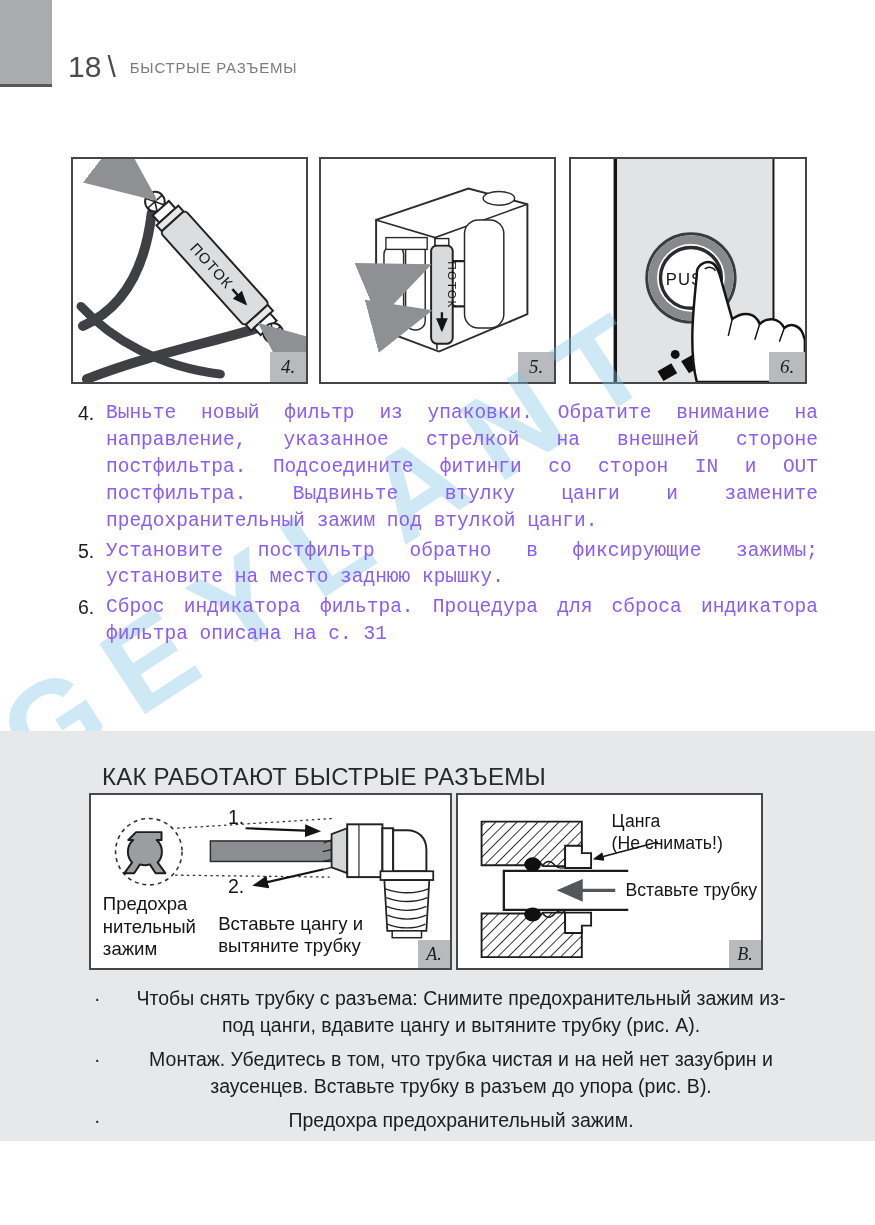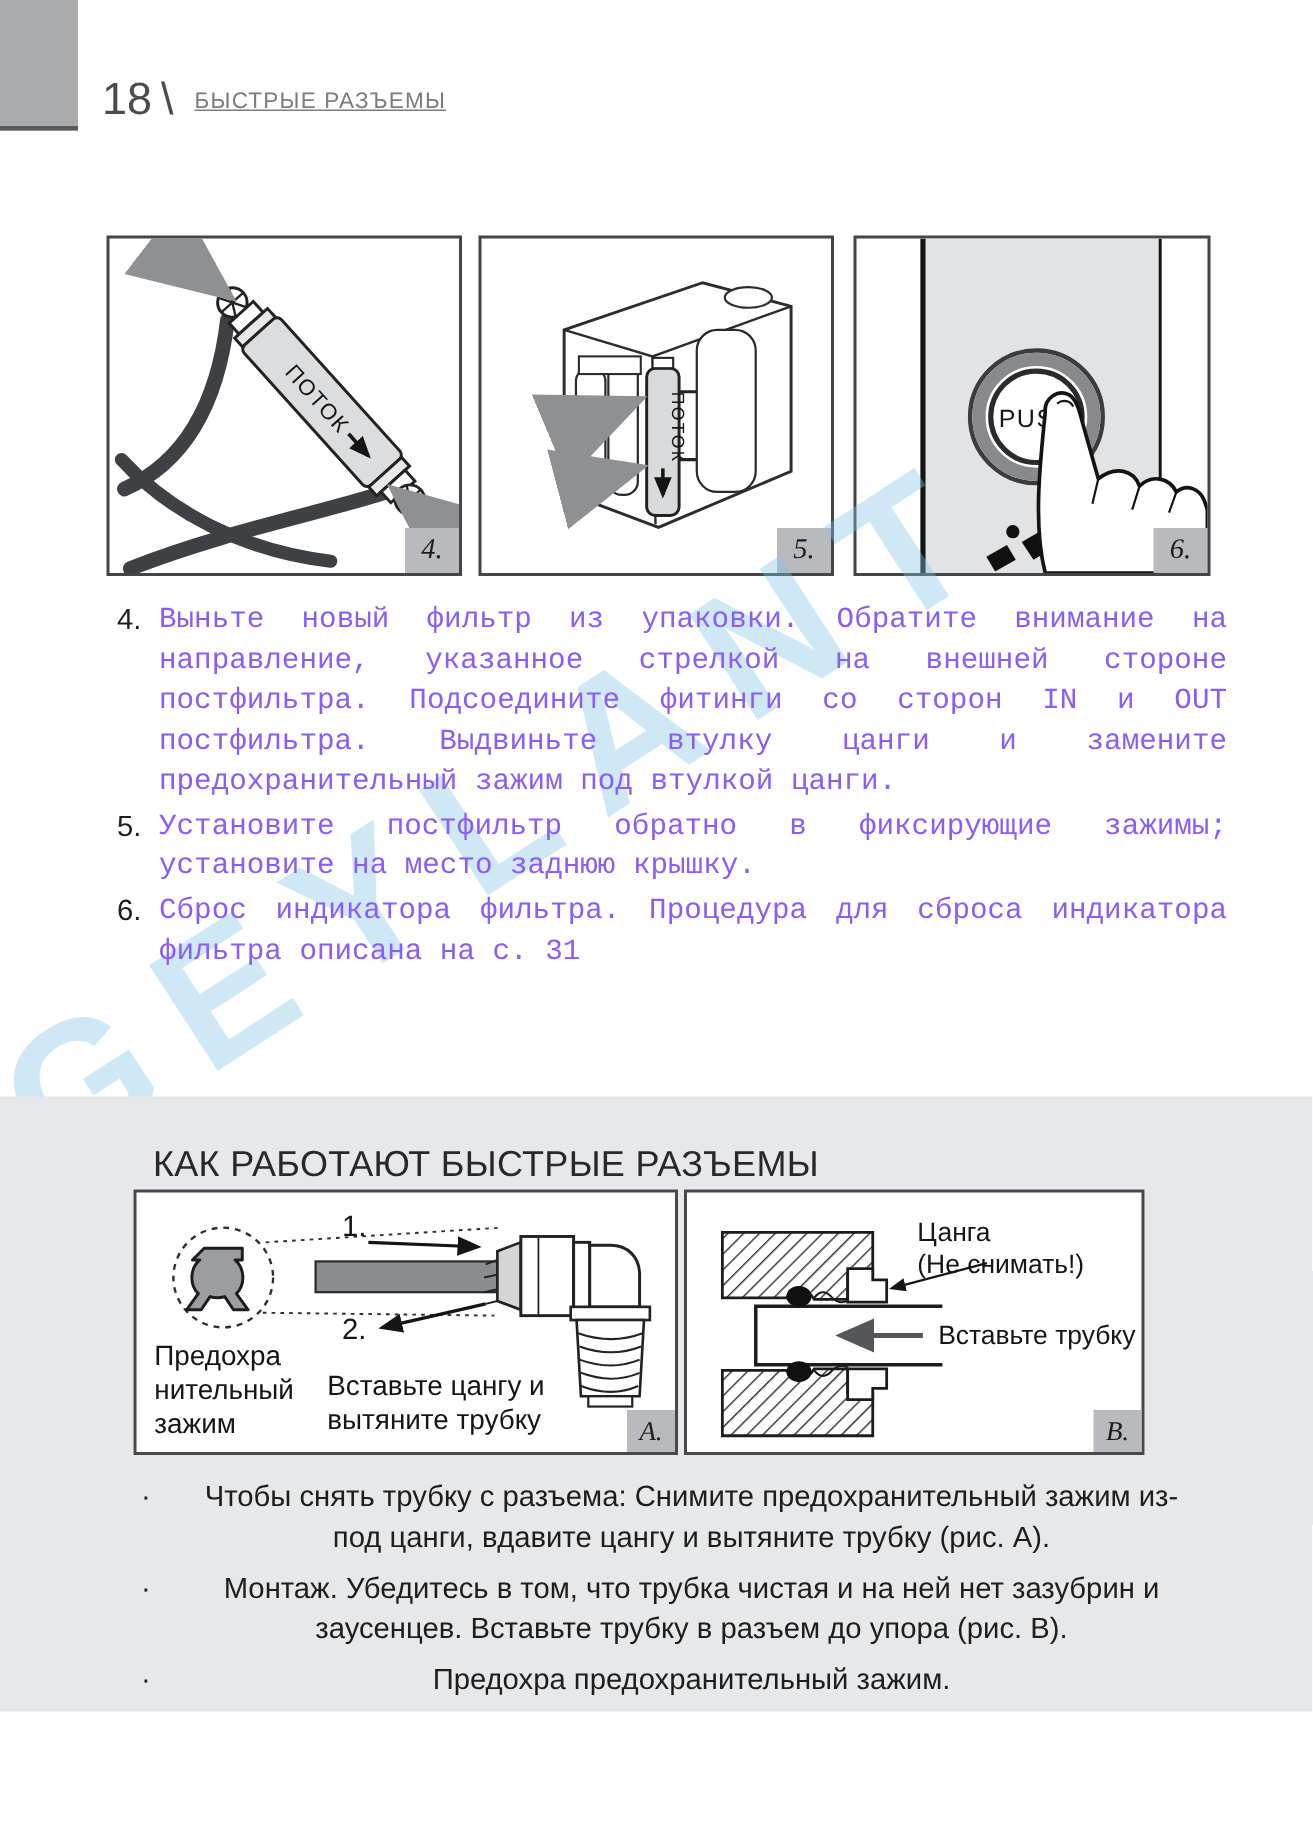--- a/index.html
+++ b/index.html
@@ -7,21 +7,21 @@
     position:relative; width:875px; height:1225px; background:#ffffff;
     font-family:"Liberation Sans", sans-serif; overflow:hidden;
   }
   
   .corner-block { position:absolute; left:0; top:0; width:52px; height:84px;
     background:#a9abad; border-bottom:3px solid #59595c; }
   .page-header { position:absolute; left:68px; top:50px; white-space:nowrap; }
   .page-num { font-size:30px; color:#4c4c4f;text-align:center; }
   .page-divider { font-size:30px; color:#4c4c4f; margin-left:6px; }
   .page-section { font-size:15px; color:#7b7c7f; letter-spacing:0.8px; margin-left:14px;
-    position:relative; top:-4px;text-decoration:underline; }
+    position:relative; top:-4px; }
   
   .watermark { position:absolute; left:14px; top:688px; z-index:2; line-height:1;
     transform:rotate(-33deg); transform-origin:0 50%;
     font-size:122px; font-weight:bold; letter-spacing:26px; white-space:nowrap;
     color:rgba(125,198,228,0.38); pointer-events:none; }
   
   .figure-box { position:absolute; top:157px; width:237px; height:227px;
     background:#fff; border:2px solid #454548; box-sizing:border-box; z-index:1; }
   #fig4 { left:71px; } #fig5 { left:319px; } #fig6 { left:569px; width:238px; }
   .figure-box svg { display:block; width:100%; height:100%; }

